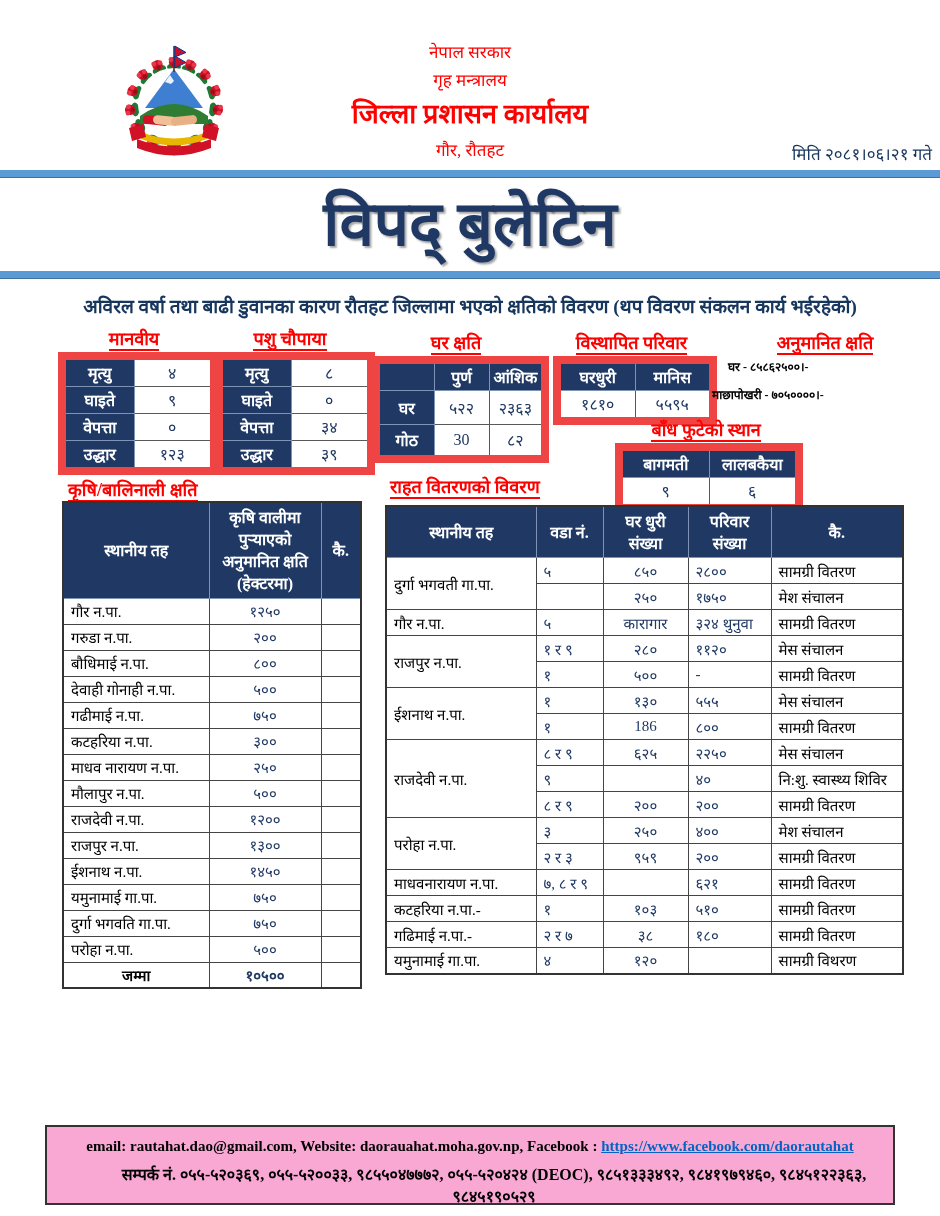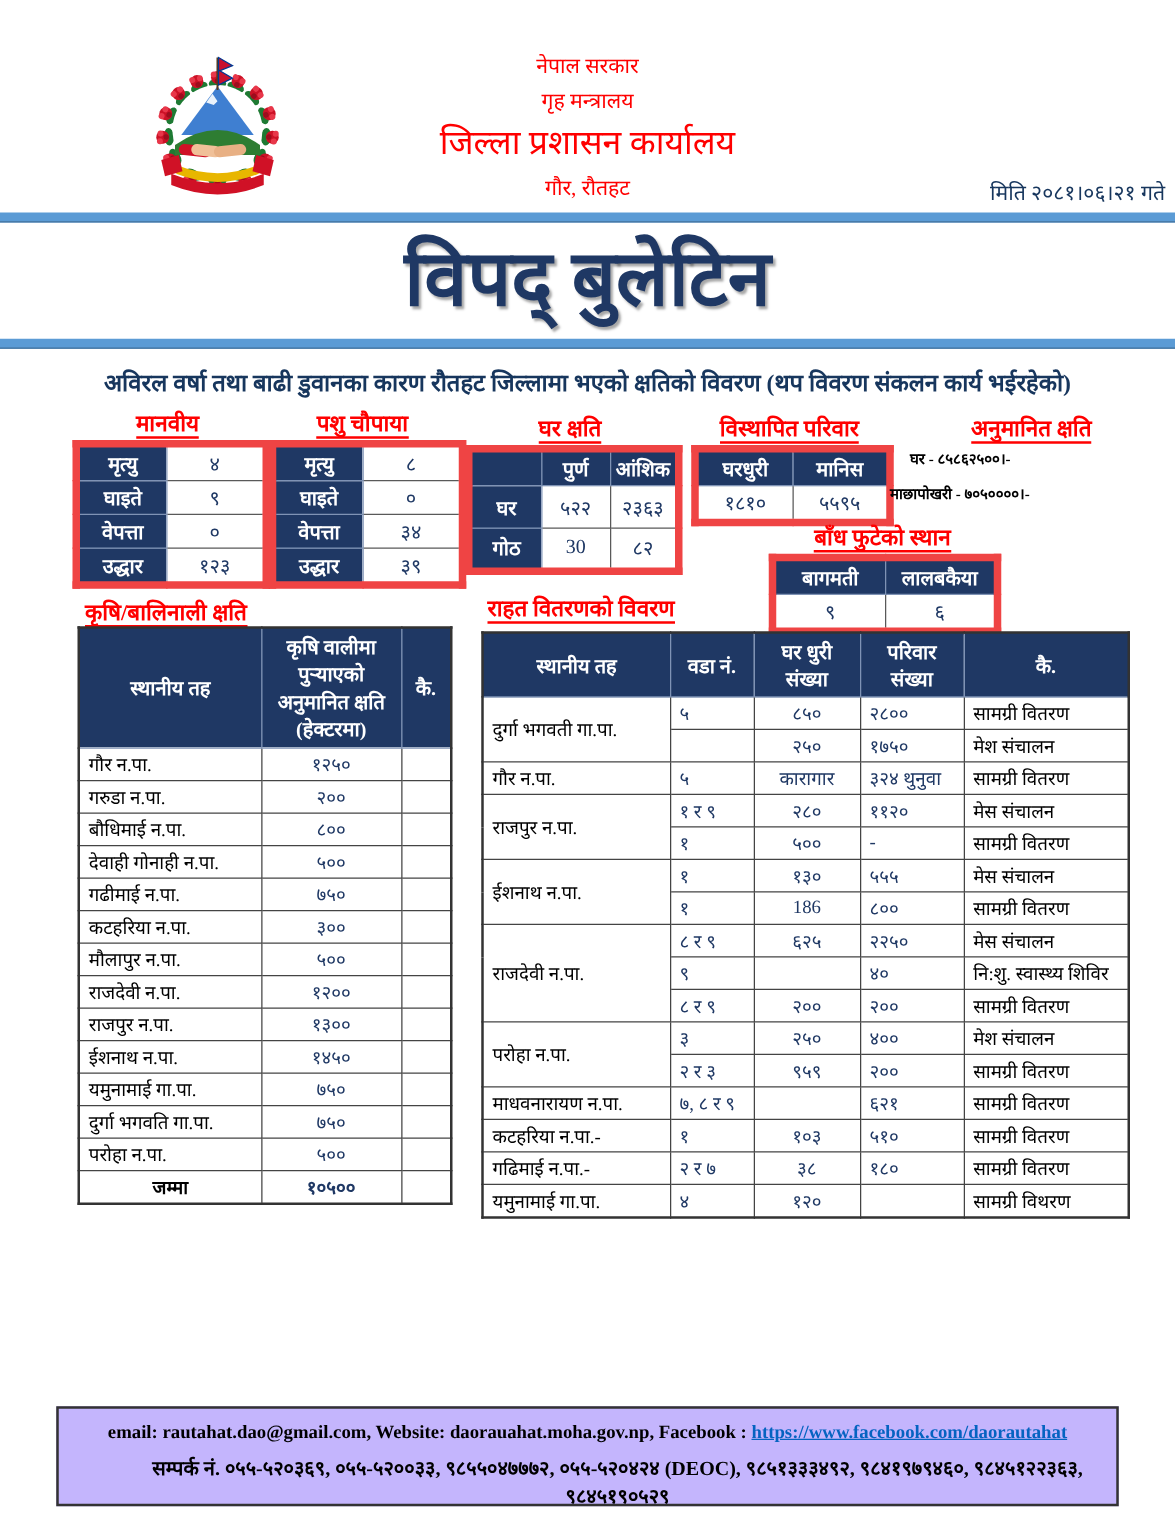--- a/index.html
+++ b/index.html
@@ -8,21 +8,21 @@
     width:940px; height:1216px; position:relative;
     font-family:"Liberation Serif","DejaVu Serif",serif;
     color:#000; overflow:hidden;
   }
   .abs { position:absolute; }
 
   
   .hdr-center { left:0; right:0; text-align:center; color:#ff0000; }
   .hdr-gov      { top:40px;  font-size:17px; }
   .hdr-ministry { top:68px;  font-size:17px; }
-  .hdr-office   { top:94px;  font-size:27px; font-weight:normal; }
+  .hdr-office   { top:94px;  font-size:27px; font-weight:bold; }
   .hdr-place    { top:138px; font-size:17px; }
   .hdr-date { top:142px; right:8px; font-size:17px; color:#17365d; }
   .emblem { top:42px; left:113px; width:122px; height:120px; }
 
   
   .bar { left:0; width:940px; height:8px; background:#5b9bd5; border-bottom:1px solid #41719c; }
   .bar1 { top:170px; } .bar2 { top:271px; }
   .main-title {
     top:181px; left:0; right:0; text-align:center;
     font-size:62px; font-weight:bold; color:#1f3864;
@@ -35,21 +35,21 @@
   }
 
   
   .sec-title {
     color:#ff0000; font-weight:bold; font-size:18px;
     border-bottom:2px solid #ff0000; padding-bottom:0; white-space:nowrap;
   }
 
   
   table { border-collapse:collapse; }
-  .stat-tbl { border:6px solid #ef4444; }
+  .stat-tbl { border:8px solid #ef4444; }
   .stat-tbl th, .stat-tbl td { border:1px solid #595959; font-size:16px; padding:2px 4px; }
   .stat-tbl th { background:#1f3864; color:#fff; font-weight:bold; text-align:center; border-color:#7f93b5; }
   .stat-tbl td { color:#1f3864; text-align:center; background:#fff; }
 
   .hum-tbl th { width:72px; height:26px; }
   .hum-tbl td { width:80px; }
 
   .house-tbl th.blank { width:58px; }
   .house-tbl th.colh  { width:55px; }
   .house-tbl td, .house-tbl th { height:24px; }
@@ -81,21 +81,21 @@
 
   .rel-tbl td.local { width:150px; text-align:left; }
   .rel-tbl td.ward  { width:67px;  color:#1f3864; }
   .rel-tbl td.hh    { width:85px;  color:#1f3864;text-align:center; }
   .rel-tbl td.fam   { width:83px;  color:#1f3864; }
   .rel-tbl td.rem   { width:132px; color:#000; }
 
   
   .footer-box {
     left:45px; top:1125px; width:850px; height:80px;
-    border:2px solid #333; background:#c4b5fd; text-align:center;
+    border:2px solid #333; background:#f9a8d4; text-align:center;
   }
   .footer-l1 { margin-top:11px; font-size:15px; font-weight:bold; }
   .footer-l1 a { color:#0563c1; text-decoration:underline; }
   .footer-l2 { margin-top:8px; font-size:16px; font-weight:bold;padding-left:48px; }
 </style>
 </head>
 <body>
 
 <div class="abs emblem">
   <svg viewBox="0 0 122 120" width="122" height="120">
@@ -313,20 +313,25 @@
         <td class="name">गढीमाई न.पा.</td>
         <td class="val">७५०</td>
         <td class="rem"></td>
       </tr>
       <tr>
         <td class="name">कटहरिया न.पा.</td>
         <td class="val">३००</td>
         <td class="rem"></td>
       </tr>
       <tr>
+        <td class="name">माधव नारायण न.पा.</td>
+        <td class="val">२५०</td>
+        <td class="rem"></td>
+      </tr>
+      <tr>
         <td class="name">मौलापुर न.पा.</td>
         <td class="val">५००</td>
         <td class="rem"></td>
       </tr>
       <tr>
         <td class="name">राजदेवी न.पा.</td>
         <td class="val">१२००</td>
         <td class="rem"></td>
       </tr>
       <tr>

